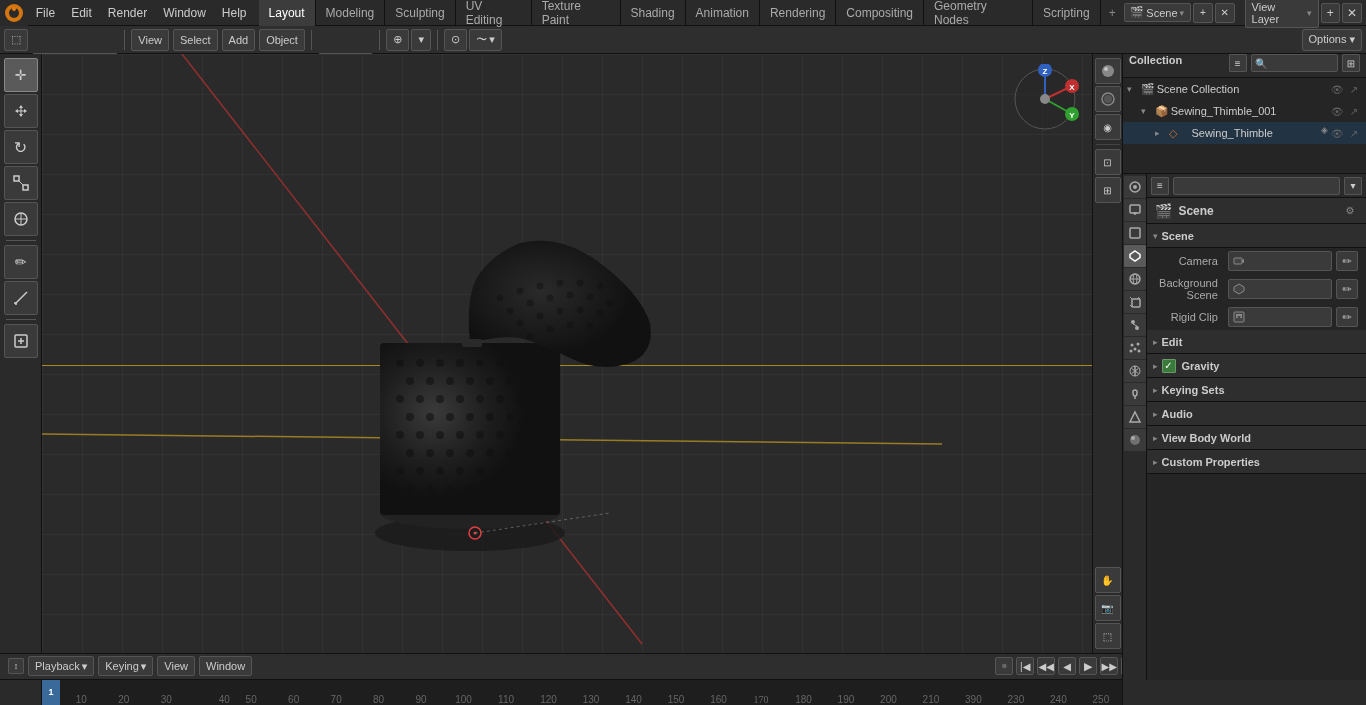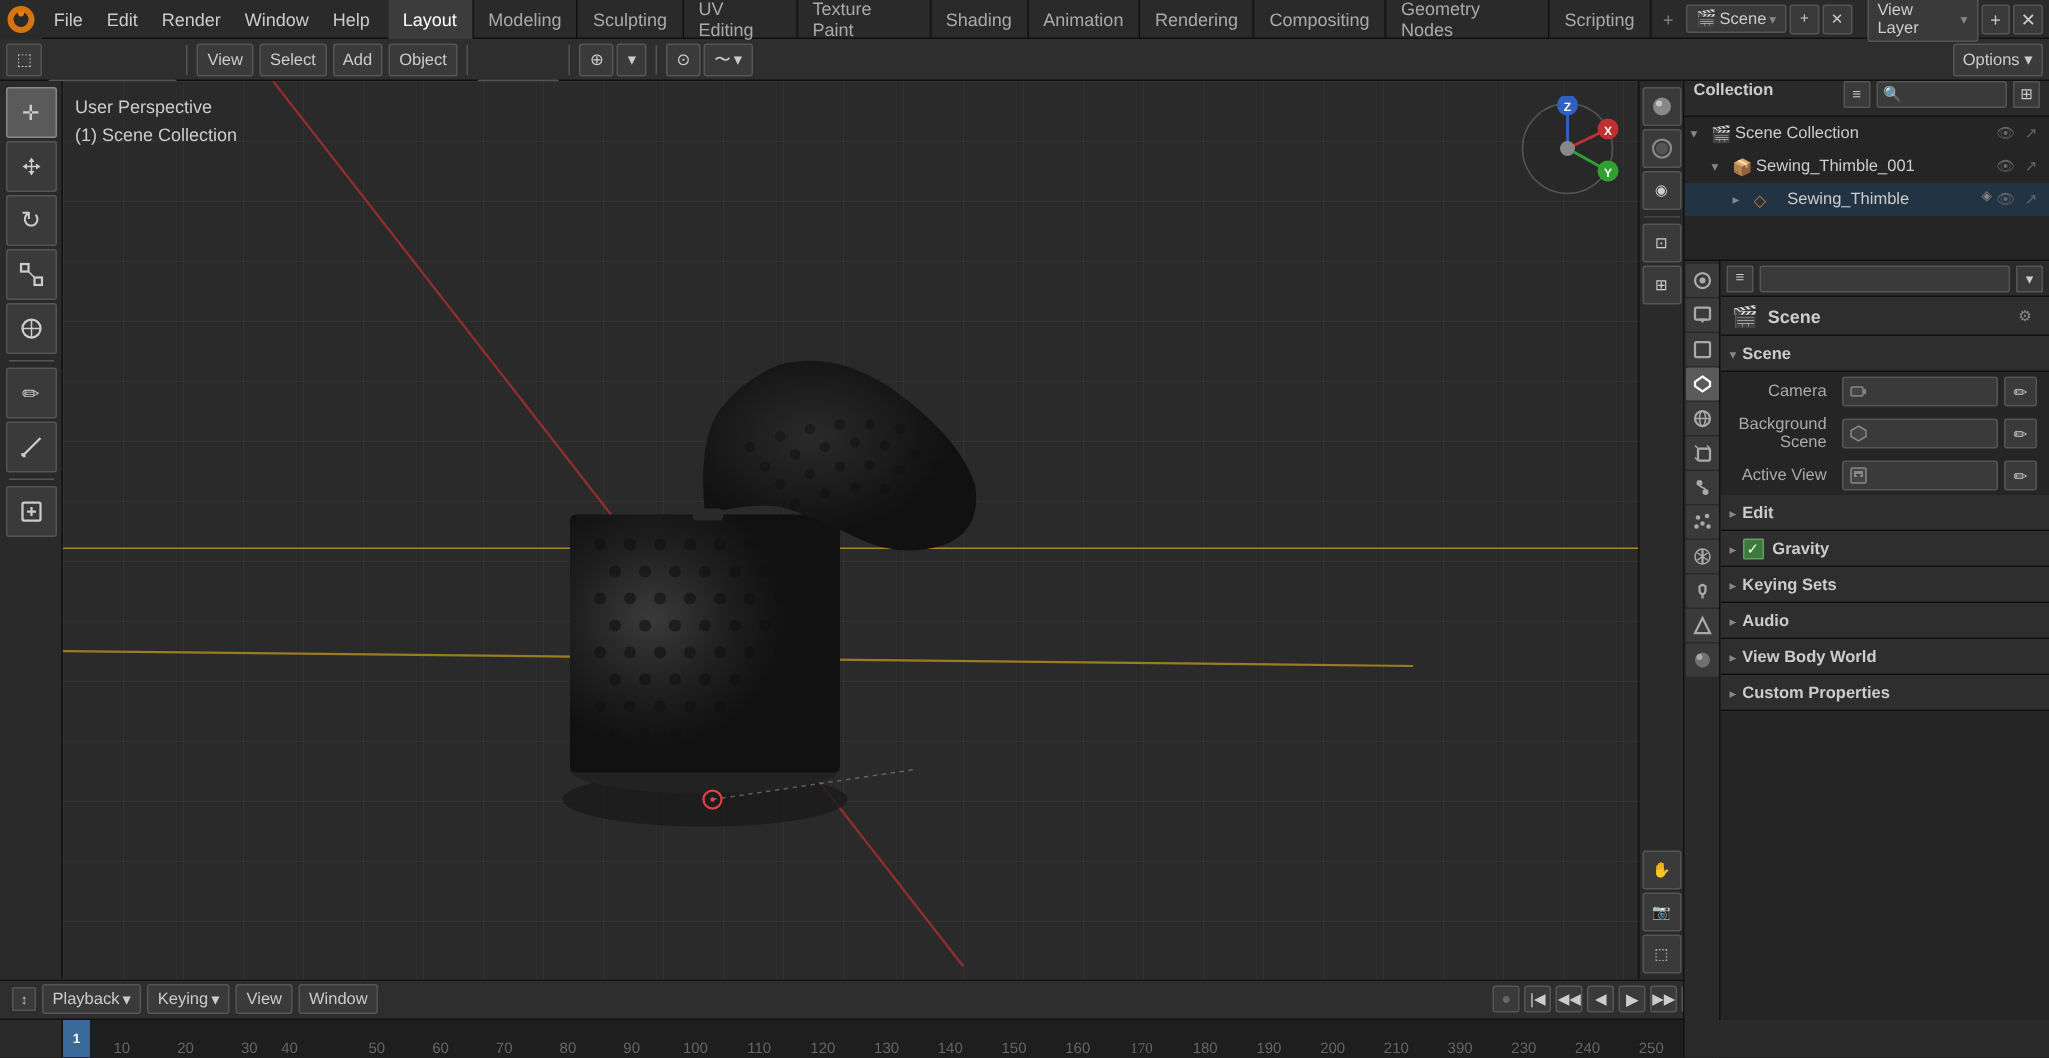--- a/index.html
+++ b/index.html
@@ -510,24 +510,20 @@
       </g>
 
       <rect x="182" y="196" width="20" height="8" fill="#2a2a2a" rx="2"></rect>
 
       <circle cx="195" cy="390" r="6" fill="none" stroke="#e04040" stroke-width="1.5"></circle>
       <circle cx="195" cy="390" r="1.5" fill="#e04040"></circle>
 
       <line x1="195" y1="390" x2="330" y2="370" stroke="#888" stroke-width="1" stroke-dasharray="3,3" opacity="0.6"></line>
     </svg>
 
-    <div class="viewport-info">
-      <div>User Perspective</div>
-      <div>(1) Scene Collection</div>
-    </div>
 
     <div class="gizmo">
       <svg width="70" height="70" viewBox="0 0 70 70">
         <circle cx="35" cy="35" r="30" fill="rgba(40,40,40,0.7)" stroke="#555" stroke-width="1"></circle>
 
         <line x1="35" y1="35" x2="62" y2="22" stroke="#c03030" stroke-width="2"></line>
         <circle cx="62" cy="22" r="7" fill="#c03030"></circle>
         <text x="62" y="26" text-anchor="middle" fill="white" font-size="8" font-weight="bold">X</text>
 
         <line x1="35" y1="35" x2="62" y2="50" stroke="#30a030" stroke-width="2"></line>
@@ -762,21 +758,21 @@
               <svg width="12" height="12" viewBox="0 0 12 12" style="margin-right:3px;">
                 <polygon points="6,1 11,4 11,8 6,11 1,8 1,4" fill="#444" stroke="#888" stroke-width="1"></polygon>
               </svg>
             </div>
             <div class="prop-icon-btn">
               <span>✏</span>
             </div>
           </div>
 
           <div class="prop-row">
-            <span class="prop-label">Active View</span>
+            <span class="prop-label">Rigid Clip</span>
             <div class="prop-value">
               <svg width="12" height="12" viewBox="0 0 12 12" style="margin-right:3px;">
                 <rect x="1" y="1" width="10" height="10" fill="#444" stroke="#888" stroke-width="1" rx="1"></rect>
                 <rect x="3" y="3" width="6" height="4" fill="#888"></rect>
                 <polygon points="4,5 8,5 6,8" fill="#444"></polygon>
               </svg>
             </div>
             <div class="prop-icon-btn">
               <span>✏</span>
             </div>
@@ -874,21 +870,21 @@
     <div style="position:relative;flex:1;height:100%;background:#1e1e1e;overflow:hidden;">
 
       <div style="position:absolute;left:0;top:0;bottom:0;width:18px;background:#3a6a9a;display:flex;align-items:center;justify-content:center;z-index:2;">
         <span style="font-size:9px;color:#fff;font-weight:bold;">1</span>
       </div>
 
       <div style="display:flex;align-items:flex-end;padding-left:18px;height:100%;">
         <span class="frame-num" style="font-size:10px;color:#666;min-width:36px;text-align:center;">10</span>
         <span class="frame-num" style="font-size:10px;color:#666;min-width:36px;text-align:center;">20</span>
         <span class="frame-num" style="font-size:10px;color:#666;min-width:36px;text-align:center;">30</span>
-        <span class="frame-num" style="font-size:10px;color:#666;min-width:36px;text-align:left;">40</span>
+        <span class="frame-num" style="font-size:10px;color:#666;min-width:36px;text-align:right;">40</span>
         <span class="frame-num" style="font-size:10px;color:#666;min-width:36px;text-align:center;">50</span>
         <span class="frame-num" style="font-size:10px;color:#666;min-width:36px;text-align:center;">60</span>
         <span class="frame-num" style="font-size:10px;color:#666;min-width:36px;text-align:center;">70</span>
         <span class="frame-num" style="font-size:10px;color:#666;min-width:36px;text-align:center;">80</span>
         <span class="frame-num" style="font-size:10px;color:#666;min-width:36px;text-align:center;">90</span>
         <span class="frame-num" style="font-size:10px;color:#666;min-width:40px;text-align:center;">100</span>
         <span class="frame-num" style="font-size:10px;color:#666;min-width:40px;text-align:center;">110</span>
         <span class="frame-num" style="font-size:10px;color:#666;min-width:40px;text-align:center;">120</span>
         <span class="frame-num" style="font-size:10px;color:#666;min-width:40px;text-align:center;">130</span>
         <span class="frame-num" style="font-size:10px;color:#666;min-width:40px;text-align:center;">140</span>

